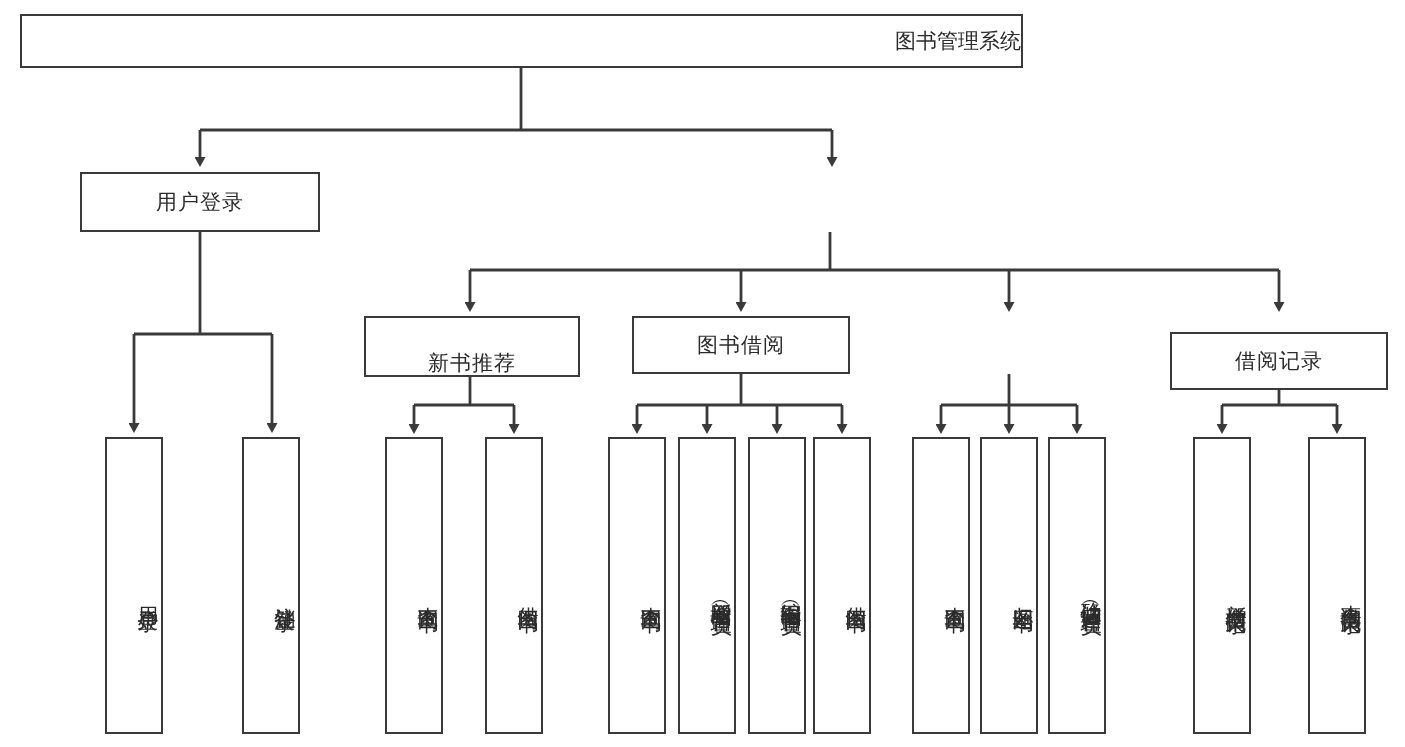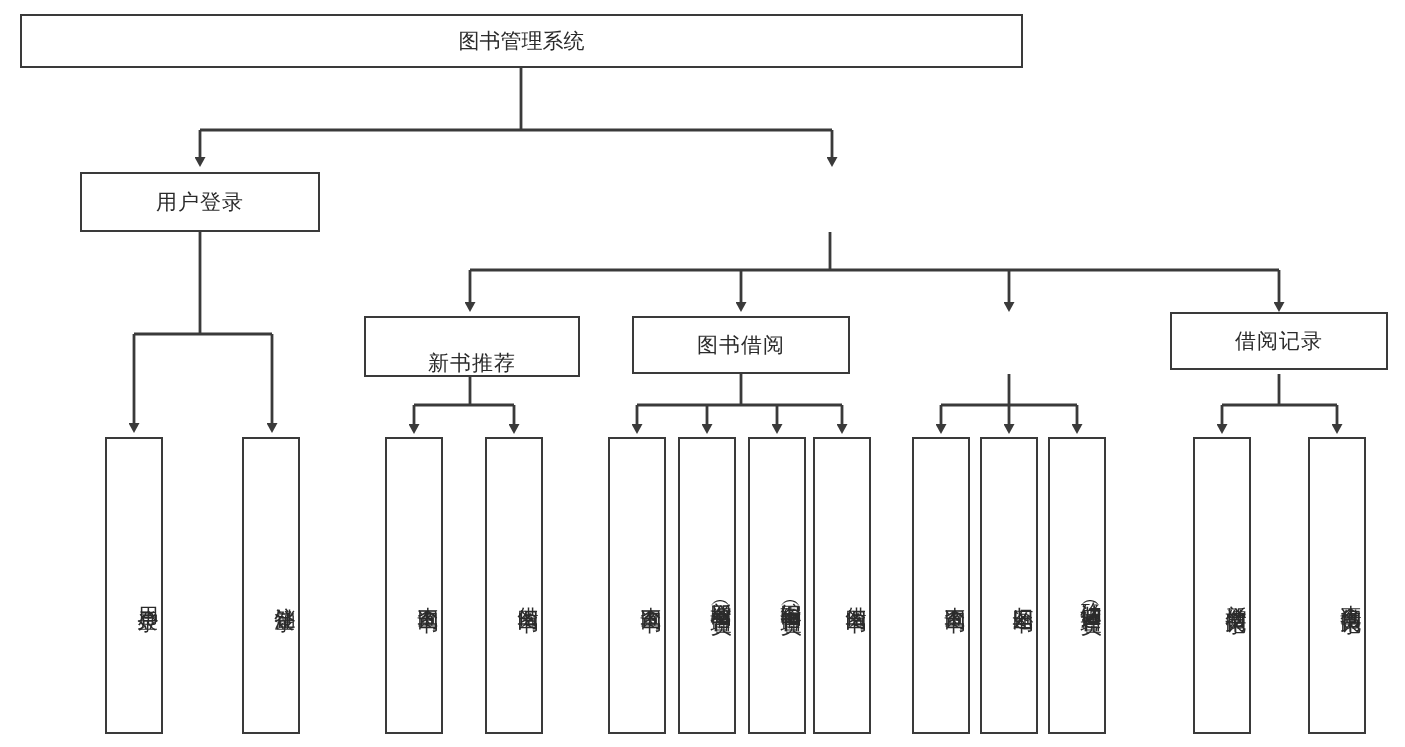--- a/index.html
+++ b/index.html
@@ -28,20 +28,21 @@
     justify-content: center;
     text-align: center;
   }
   .node.h {
     font-size: 21px;
     letter-spacing: 1px;
     line-height: 1.2;
   }
   .node.root {
     font-size: 21px;
+    justify-content: flex-end;
   }
   .node.leaf {
     writing-mode: vertical-rl;
     text-orientation: upright;
     align-items: flex-start;
     justify-content: center;
     padding-top: 16px;
     font-size: 21px;
     letter-spacing: 2px;
     line-height: 1.25;
@@ -131,21 +132,21 @@
   <div class="node h" style="left:80px; top:172px; width:240px; height:60px;">
     <span>用户登录</span>
   </div>
 
   <div class="node h" style="left:364px; top:316px; width:216px; height:61px;align-items:flex-end;">
     <span>新书推荐</span>
   </div>
   <div class="node h" style="left:632px; top:316px; width:218px; height:58px;">
     <span>图书借阅</span>
   </div>
-  <div class="node h" style="left:1170px; top:312px; width:218px; height:58px;">
+  <div class="node h" style="left:1170px; top:332px; width:218px; height:58px;">
     <span>借阅记录</span>
   </div>
 
   <div class="node leaf" style="left:105px; top:437px; width:58px; height:297px;">
     <span class="vtext">用户登录</span>
   </div>
   <div class="node leaf" style="left:242px; top:437px; width:58px; height:297px;">
     <span class="vtext">注销登录</span>
   </div>
 

